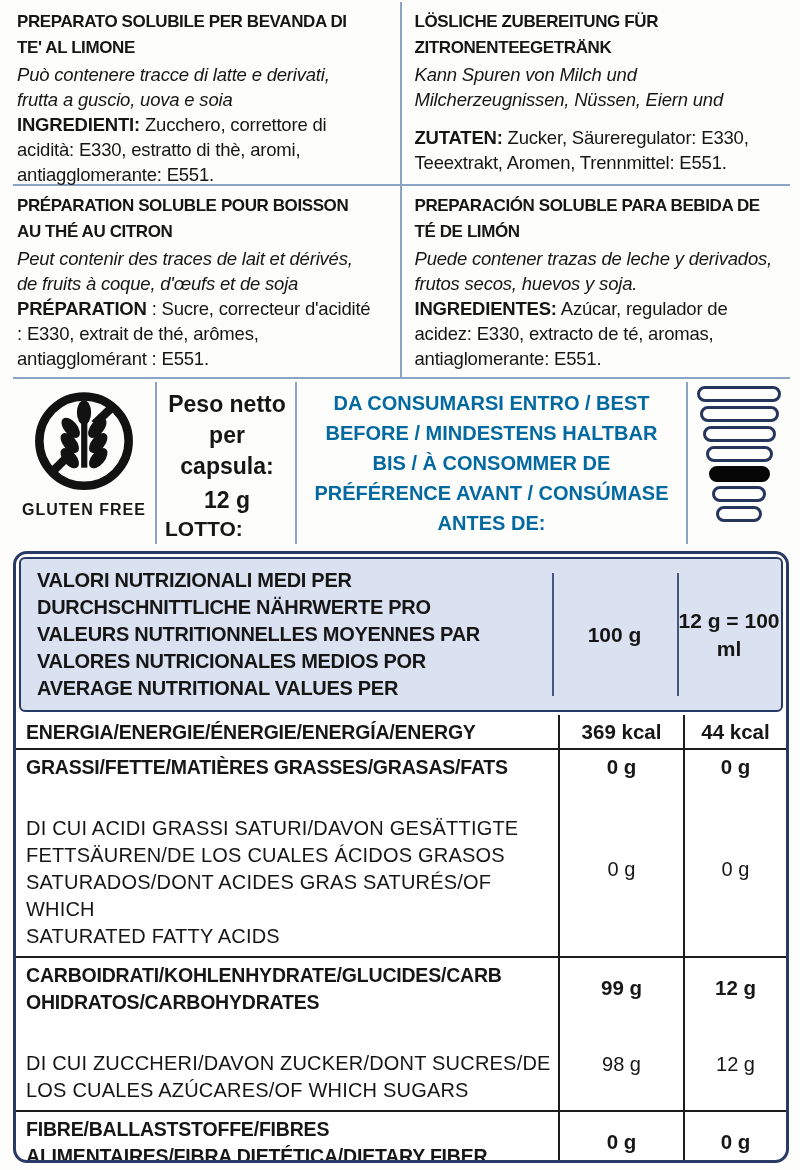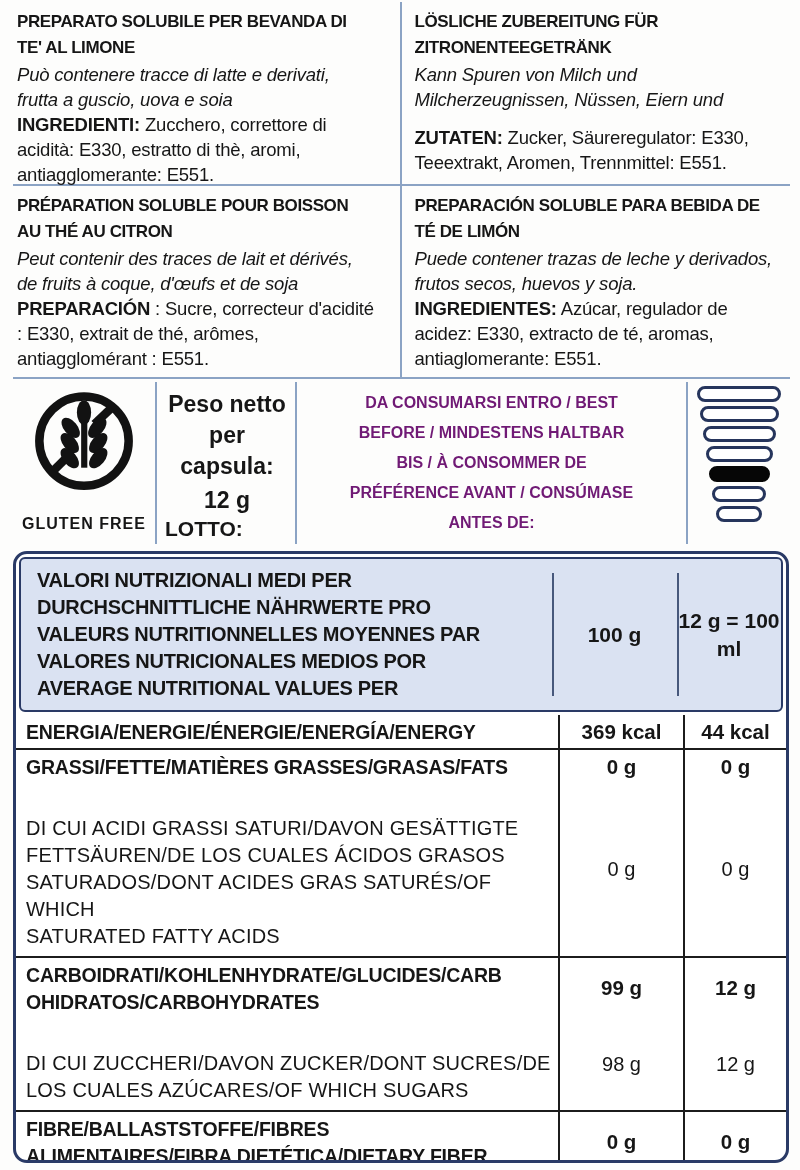--- a/index.html
+++ b/index.html
@@ -33,27 +33,27 @@
   .quad .ingredients{margin:0;line-height:25px;}
   .q-de .ingredients{margin-top:13px;}
 
   
   .middle{
     position:absolute;left:13px;top:377px;width:777px;height:168px;
     border-top:2px solid var(--div);display:flex;align-items:stretch;box-sizing:content-box;
   }
   .m-div{width:2px;background:var(--div);margin:3px 0;}
   .gf-cell{width:142px;display:flex;flex-direction:column;align-items:center;padding-top:7px;box-sizing:border-box;}
-  .gf-label{font-weight:bold;font-size:16px;letter-spacing:1px;margin-top:15px;}
+  .gf-label{font-weight:bold;font-size:16px;letter-spacing:1px;margin-top:1px;}
   .peso-cell{width:138px;display:flex;flex-direction:column;padding:10px 6px 4px 8px;box-sizing:border-box;}
   .peso-main{font-weight:bold;font-size:23px;line-height:31px;text-align:center;}
   .peso-value{font-weight:bold;font-size:23px;text-align:center;margin-top:5px;}
   .lot{font-weight:bold;font-size:21px;margin-top:auto;padding-bottom:2px;}
   .bb-cell{flex:1;display:flex;align-items:center;justify-content:center;padding:4px 10px;}
-  .bb-text{font-weight:bold;color:#701a75;font-size:16px;line-height:30px;text-align:center;}
+  .bb-text{font-weight:bold;color:#0369a1;font-size:20px;line-height:30px;text-align:center;}
   .pills-cell{width:102px;display:flex;flex-direction:column;align-items:center;padding-top:7px;box-sizing:border-box;}
   .pill{height:16px;border:3px solid #26355c;border-radius:10px;box-sizing:border-box;background:#fff;margin-bottom:4px;}
   .pill.filled{background:#060606;border-color:#060606;}
 
   
   .nutri{
     position:absolute;left:13px;top:551px;width:776px;height:612px;box-sizing:border-box;
     border:3.5px solid var(--navy);border-radius:14px;background:#fff;
     display:flex;flex-direction:column;overflow:hidden;
   }
@@ -100,21 +100,21 @@
 Milcherzeugnissen, Nüssen, Eiern und</p>
       <p class="ingredients ml"><b>ZUTATEN:</b><span> Zucker, Säureregulator: E330,
 Teeextrakt, Aromen, Trennmittel: E551.</span></p>
     </div>
 
     <div class="quad q-fr">
       <h3 class="ml">PRÉPARATION SOLUBLE POUR BOISSON
 AU THÉ AU CITRON</h3>
       <p class="allergen ml">Peut contenir des traces de lait et dérivés,
 de fruits à coque, d'œufs et de soja</p>
-      <p class="ingredients ml"><b>PREPARACIÓN</b><span> : Sucre, correcteur d'acidité
+      <p class="ingredients ml"><b>PRÉPARATION</b><span> : Sucre, correcteur d'acidité
 : E330, extrait de thé, arômes,
 antiagglomérant : E551.</span></p>
     </div>
 
     <div class="quad q-es">
       <h3 class="ml">PREPARACIÓN SOLUBLE PARA BEBIDA DE
 TÉ DE LIMÓN</h3>
       <p class="allergen ml">Puede contener trazas de leche y derivados,
 frutos secos, huevos y soja.</p>
       <p class="ingredients ml"><b>INGREDIENTES:</b><span> Azúcar, regulador de

